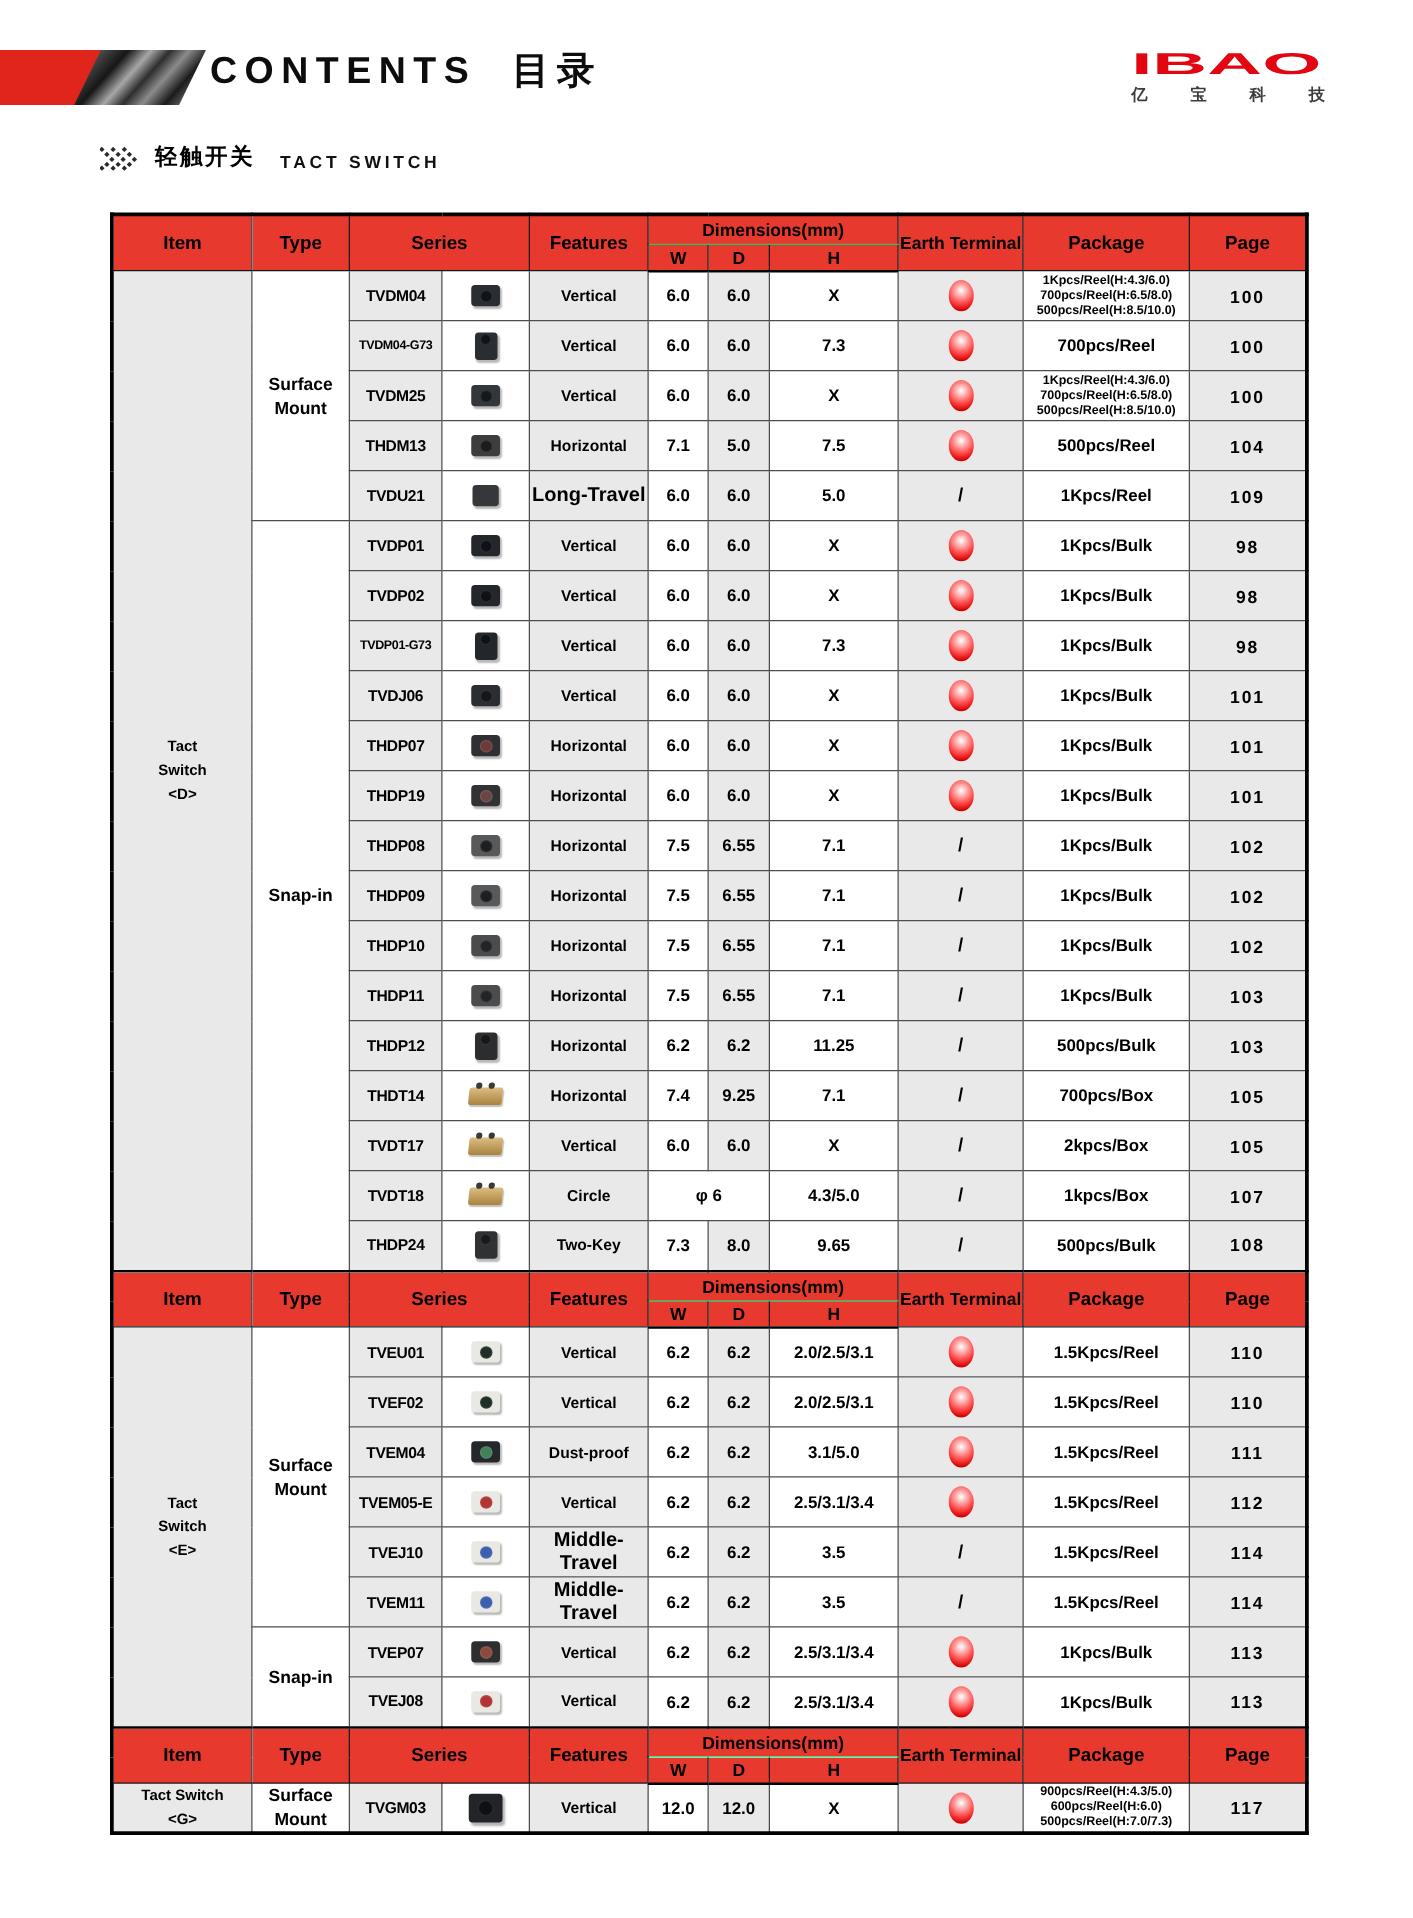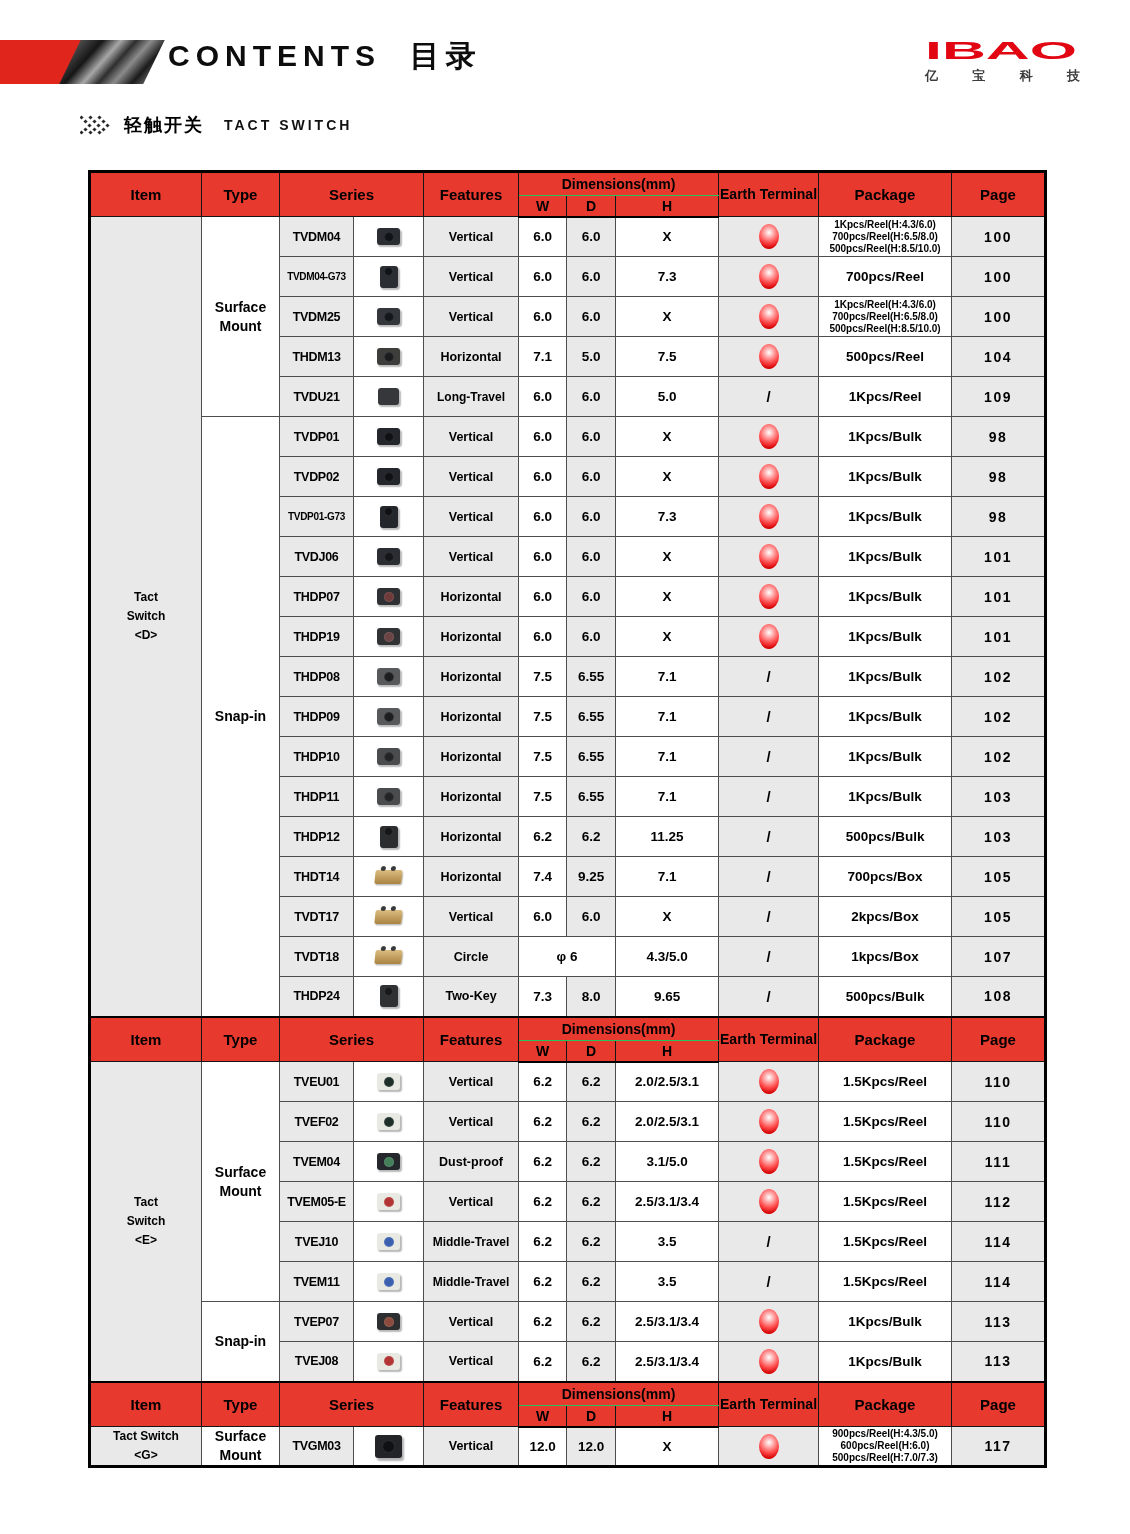--- a/index.html
+++ b/index.html
@@ -16,25 +16,25 @@
   .banner .metal-slab{
     position:absolute;left:70px;top:0;width:84px;height:44px;
     transform:skewX(-26deg);
     background:linear-gradient(112deg,#4c4c4c 0%,#161616 22%,#a7a7a7 40%,#2e2e2e 55%,#8b8b8b 70%,#1b1b1b 88%,#555 100%);
   }
   .page-title{
     position:absolute;left:168px;top:36px;font-size:30px;font-weight:bold;
     letter-spacing:6px;color:#0d0d0d;white-space:nowrap;
   }
   
-  .logo{position:absolute;left:905px;top:38px;width:155px;margin-left:20px;}
+  .logo{position:absolute;left:905px;top:38px;width:155px;}
   .logo .mark{display:block;}
   .logo .sub{display:flex;justify-content:space-between;font-size:13px;font-weight:bold;color:#3c3c3c;margin-top:3px;}
   
-  .cat{position:absolute;left:80px;top:113px;display:flex;align-items:center;}
+  .cat{position:absolute;left:80px;top:113px;display:flex;align-items:flex-end;}
   .cat .zh{font-size:18px;font-weight:bold;margin-left:12px;letter-spacing:2px;}
   .cat .en{font-size:14px;font-weight:bold;margin-left:20px;letter-spacing:3px;color:#111;}
   
   table.catalog{
     position:absolute;left:88px;top:170px;width:956px;
     border-collapse:collapse;table-layout:fixed;border:3px solid #000;
   }
   td{border:1px solid #4d4d4d;text-align:center;vertical-align:middle;padding:0;overflow:hidden;}
   tr.data{height:40px;}
   tr.hdr td{
@@ -47,21 +47,21 @@
   tr.hdr.r1 td.dims{font-size:14px;border-bottom:1px solid #22c55e;}
   tr.hdr.r2 td{font-size:14px;border-bottom:2px solid #000;}
   tr.hdr td.earth-h{font-size:14px;line-height:1.25;}
   .col-g{background:#e9e9e9;}
   .col-w{background:#ffffff;}
   .item-cell{font-size:12px;font-weight:bold;line-height:1.55;}
   .type-cell{font-size:14px;font-weight:bold;line-height:1.35;}
   .series-name{font-size:12.5px;font-weight:bold;letter-spacing:-0.3px;}
   .series-name.sm{font-size:10px;}
   .feature{font-size:12.5px;font-weight:bold;}
-  .feature.small{font-size:12px;}
+  .feature.small{font-size:16px;}
   .num{font-size:13.5px;font-weight:bold;}
   .pkg{font-size:13.5px;font-weight:bold;}
   .pkg.multi{font-size:10px;line-height:1.2;font-weight:bold;}
   .page-cell{font-size:14px;font-weight:bold;letter-spacing:1.5px;}
   .slash{font-size:15px;font-weight:bold;}
   
   .dot{
     width:20px;height:25px;border-radius:50%;margin:0 auto;
     background:radial-gradient(circle at 50% 34%, #ffffff 0%, #ffb3b3 22%, #ff4d4d 52%, #d40000 82%, #a30000 100%);
   }

